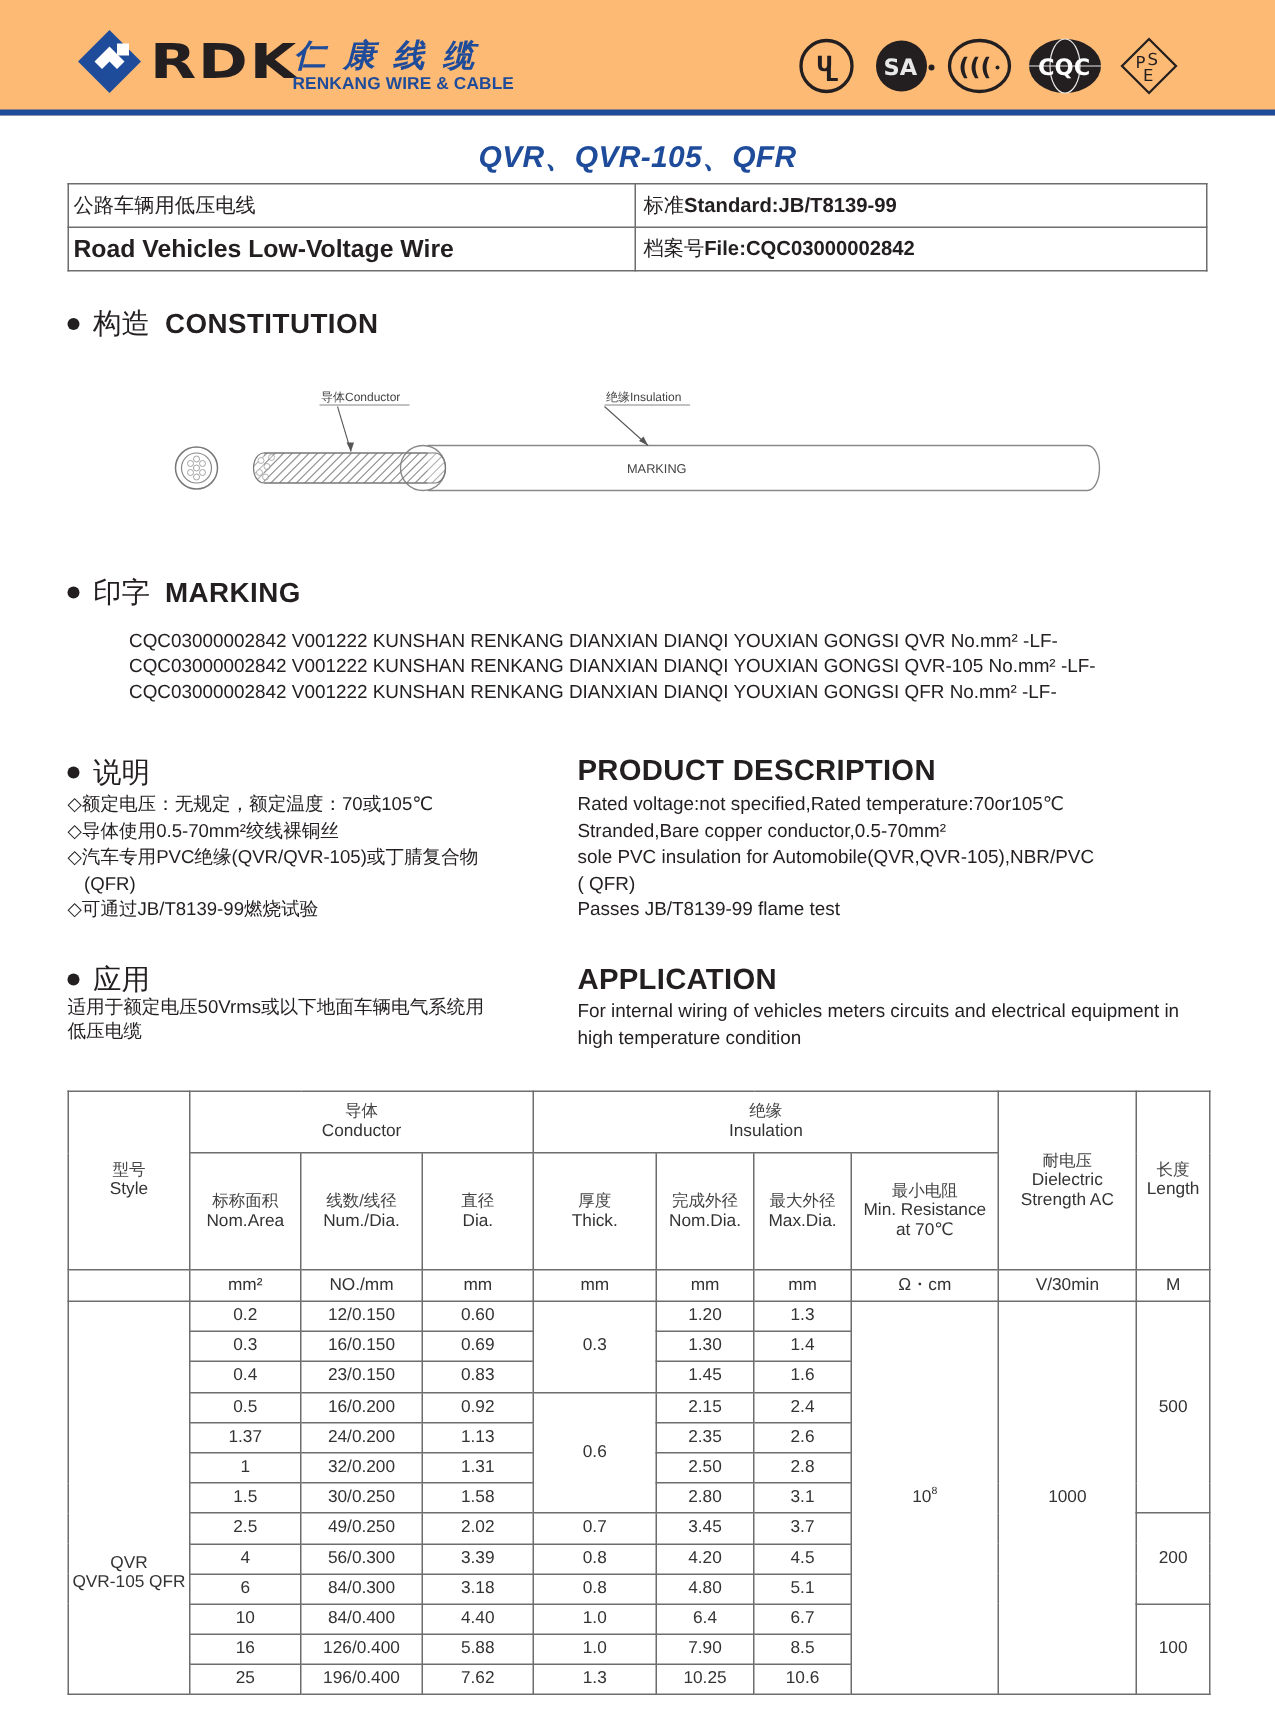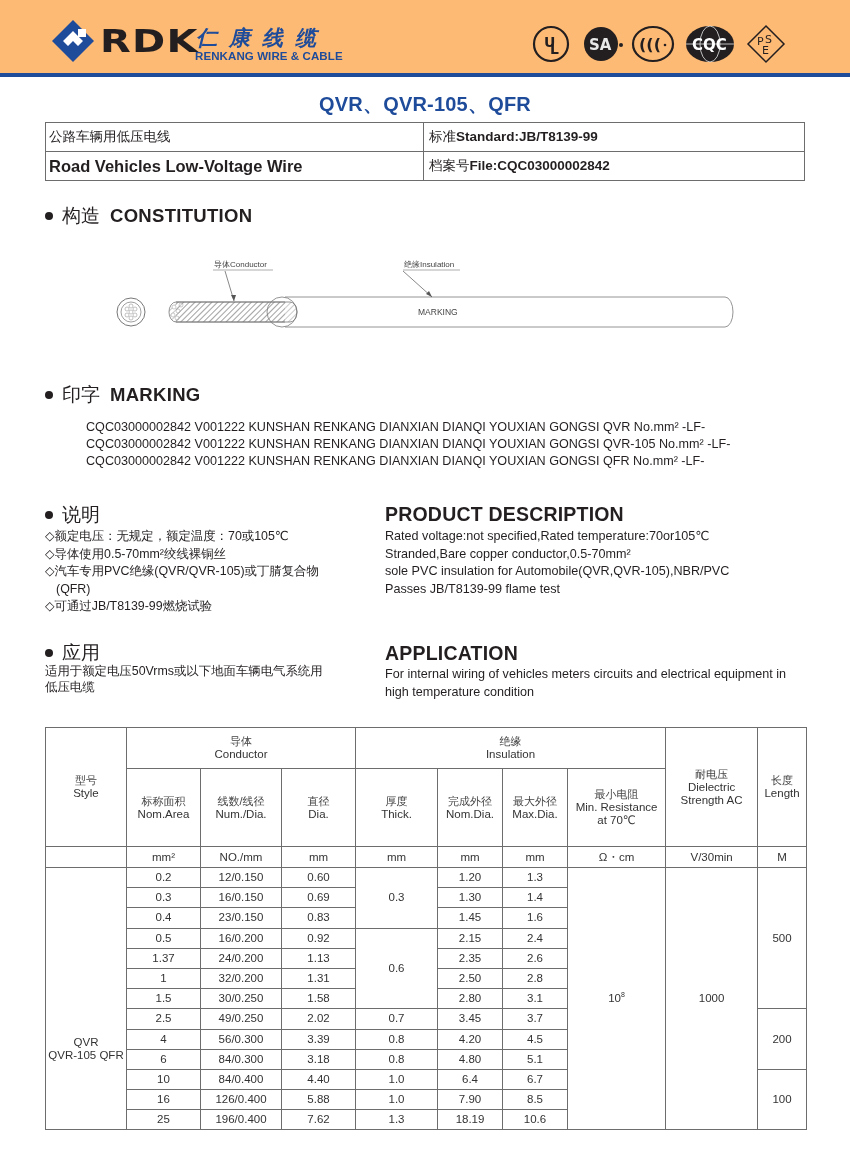--- a/index.html
+++ b/index.html
@@ -7,21 +7,21 @@
   body { font-family: "Liberation Sans", "DejaVu Sans", sans-serif; color: #231f20; position: relative; }
 
   
   .header { position: absolute; left: 0; top: 0; width: 850px; height: 77px; background: #fdba74; border-bottom: 4px solid #1e4b9a; }
   .logo-mark { position: absolute; left: 50px; top: 18px; width: 46px; height: 46px; }
   .logo-rdk { position: absolute; left: 100px; top: 25px; font-family: "DejaVu Sans", sans-serif; font-weight: bold; font-size: 32px; letter-spacing: 1px; color: #231f20; transform: scaleX(1.25); transform-origin: left center; line-height: 1; }
   .logo-cn { position: absolute; left: 196px; top: 27px; font-size: 21px; font-weight: bold; font-style: italic; color: #1e4b9a; letter-spacing: 12px; line-height: 1; }
   .logo-en { position: absolute; left: 195px; top: 51px; font-size: 11.5px; font-weight: bold; color: #1e4b9a; letter-spacing: 0.1px; line-height: 1; }
 
   
-  .main-title { position: absolute; left: 0; top: 91px; width: 850px; text-align: center; font-size: 20px; font-weight: bold; color: #1e4b9a; letter-spacing: 0.2px; }
+  .main-title { position: absolute; left: 0; top: 91px; width: 850px; text-align: center; font-size: 20px; font-weight: bold; color: #1e4b9a; letter-spacing: 0.2px; font-style: italic; }
 
   
   .info-table { position: absolute; left: 45px; top: 122px; width: 760px; border-collapse: collapse; }
   .info-table td { border: 1px solid #6d6d6d; height: 29px; padding: 0 3px; vertical-align: middle; }
   .info-table .c1 { width: 378px; }
   .info-table .r1c1 { font-size: 13.5px; }
   .info-table .r2c1 { font-size: 16.5px; font-weight: bold; }
   .info-table .r1c2, .info-table .r2c2 { font-size: 13.5px; padding-left: 5px; }
   .b { font-weight: bold; }
 
@@ -186,20 +186,21 @@
   <div>◇汽车专用PVC绝缘(QVR/QVR-105)或丁腈复合物</div>
   <div class="indent">(QFR)</div>
   <div>◇可通过JB/T8139-99燃烧试验</div>
 </div>
 
 <div class="desc-en-title">PRODUCT DESCRIPTION</div>
 <div class="desc-en">
   <div>Rated voltage:not specified,Rated temperature:70or105℃</div>
   <div>Stranded,Bare copper conductor,0.5-70mm²</div>
   <div>sole PVC insulation for Automobile(QVR,QVR-105),NBR/PVC</div>
+  <div>( QFR)</div>
   <div>Passes JB/T8139-99 flame test</div>
 </div>
 
 <div class="sec" style="left:45px;top:640px">
   <span class="dot"></span>
   <span class="cn">应用</span>
 </div>
 <div class="app-cn">
   <div>适用于额定电压50Vrms或以下地面车辆电气系统用</div>
   <div>低压电缆</div>
@@ -390,17 +391,17 @@
         <td>5.88</td>
         <td>1.0</td>
         <td>7.90</td>
         <td>8.5</td>
       </tr>
       <tr>
         <td>25</td>
         <td>196/0.400</td>
         <td>7.62</td>
         <td>1.3</td>
-        <td>18.19</td>
+        <td>10.25</td>
         <td>10.6</td>
       </tr>
     </tbody>
 </table>
 
 </body></html>

